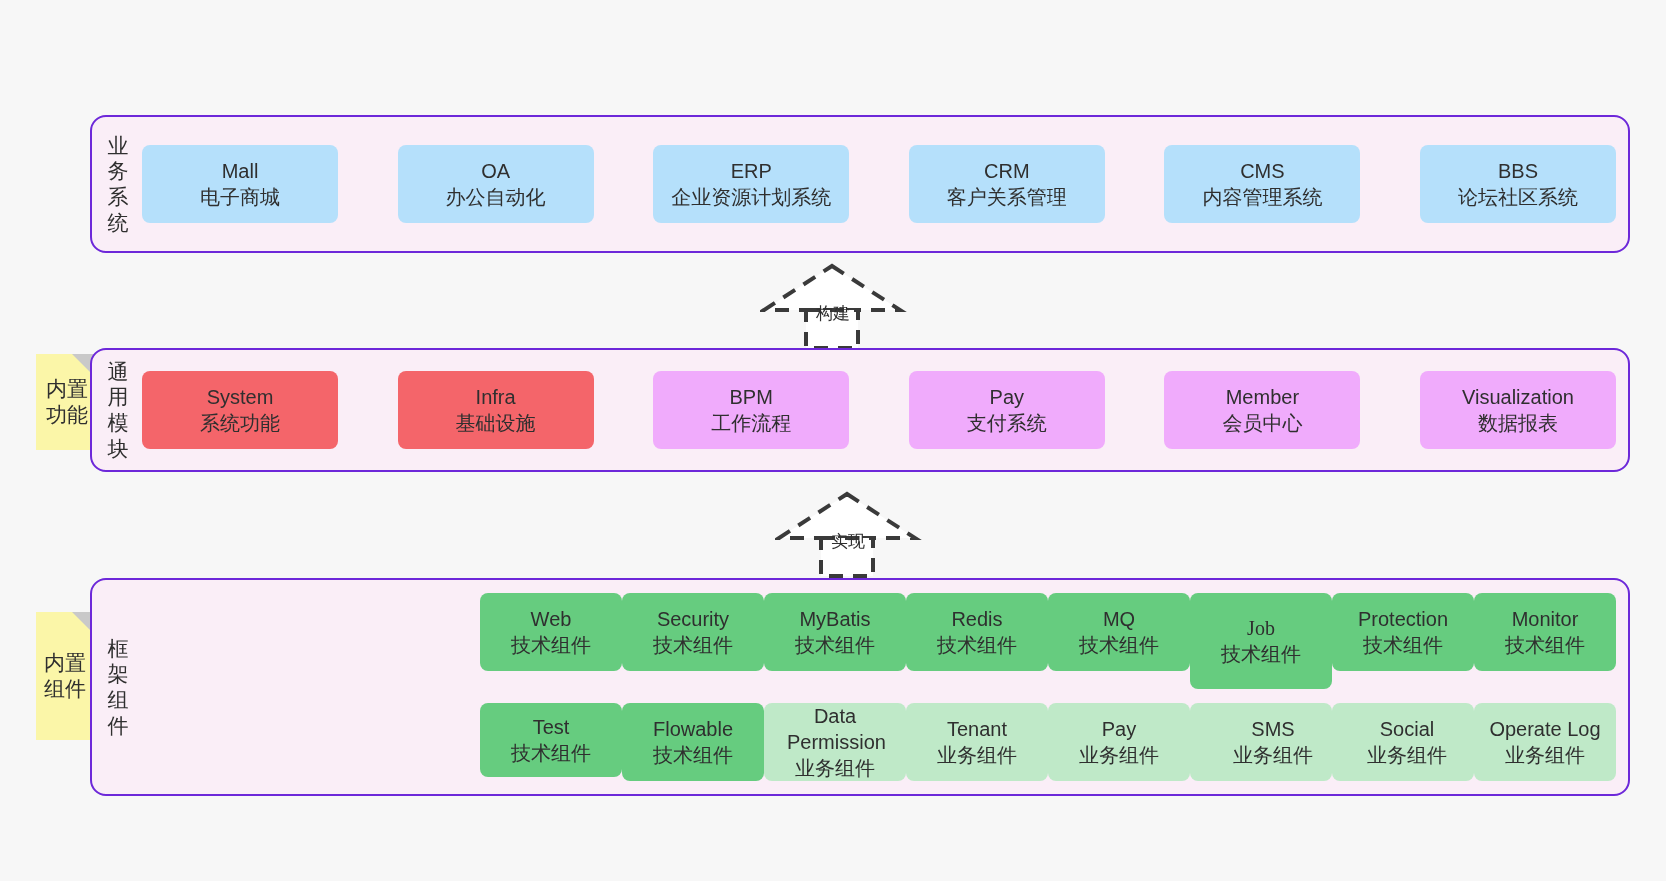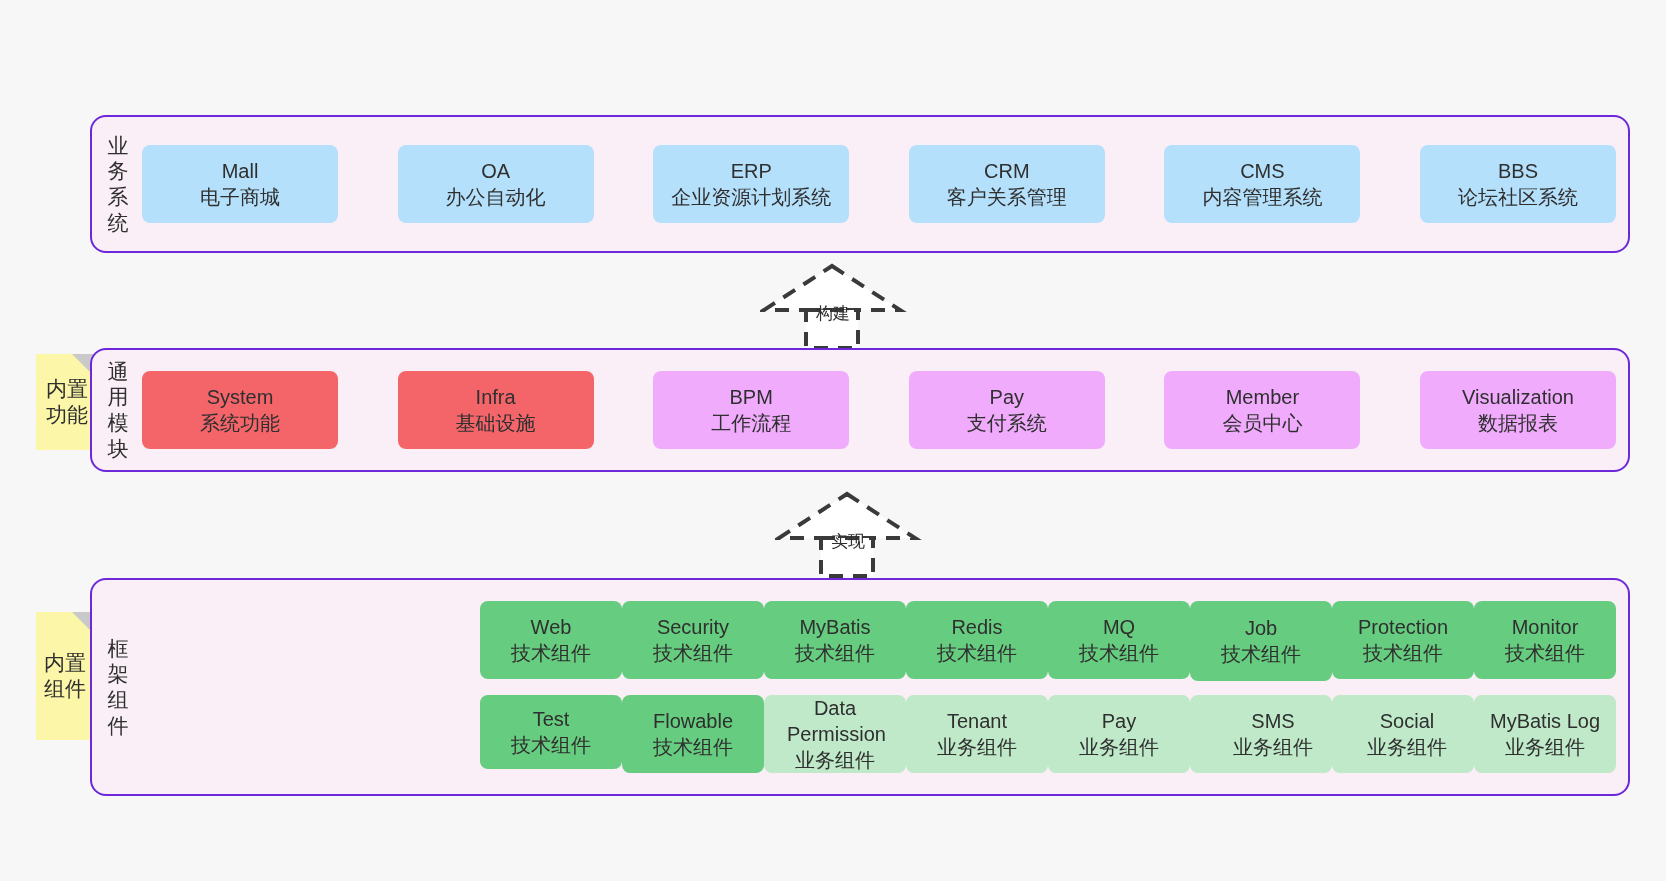--- a/index.html
+++ b/index.html
@@ -241,21 +241,21 @@
           <span class="cn">技术组件</span>
         </div>
         <div class="node node-green" style="width:142px;height:78px;">
           <span class="en">Redis</span>
           <span class="cn">技术组件</span>
         </div>
         <div class="node node-green" style="width:142px;height:78px;">
           <span class="en">MQ</span>
           <span class="cn">技术组件</span>
         </div>
-        <div class="node node-green" style="width:142px;height:80px;">
+        <div class="node node-green" style="width:142px;height:96px;font-family:Liberation Serif, serif;">
           <span class="en">Job</span>
           <span class="cn">技术组件</span>
         </div>
         <div class="node node-green" style="width:142px;height:78px;">
           <span class="en">Protection</span>
           <span class="cn">技术组件</span>
         </div>
         <div class="node node-green" style="width:142px;height:78px;">
           <span class="en">Monitor</span>
           <span class="cn">技术组件</span>
@@ -285,21 +285,21 @@
         </div>
         <div class="node node-lgreen" style="width:142px;height:78px;padding-left:30px;">
           <span class="en">SMS</span>
           <span class="cn">业务组件</span>
         </div>
         <div class="node node-lgreen" style="width:142px;height:78px;padding-left:14px;">
           <span class="en">Social</span>
           <span class="cn">业务组件</span>
         </div>
         <div class="node node-lgreen" style="width:142px;height:78px;">
-          <span class="en">MyBatis Log</span>
+          <span class="en">Operate Log</span>
           <span class="cn">业务组件</span>
         </div>
       </div>
 
     </div>
   </div>
 
 </div>
 
 </body></html>

